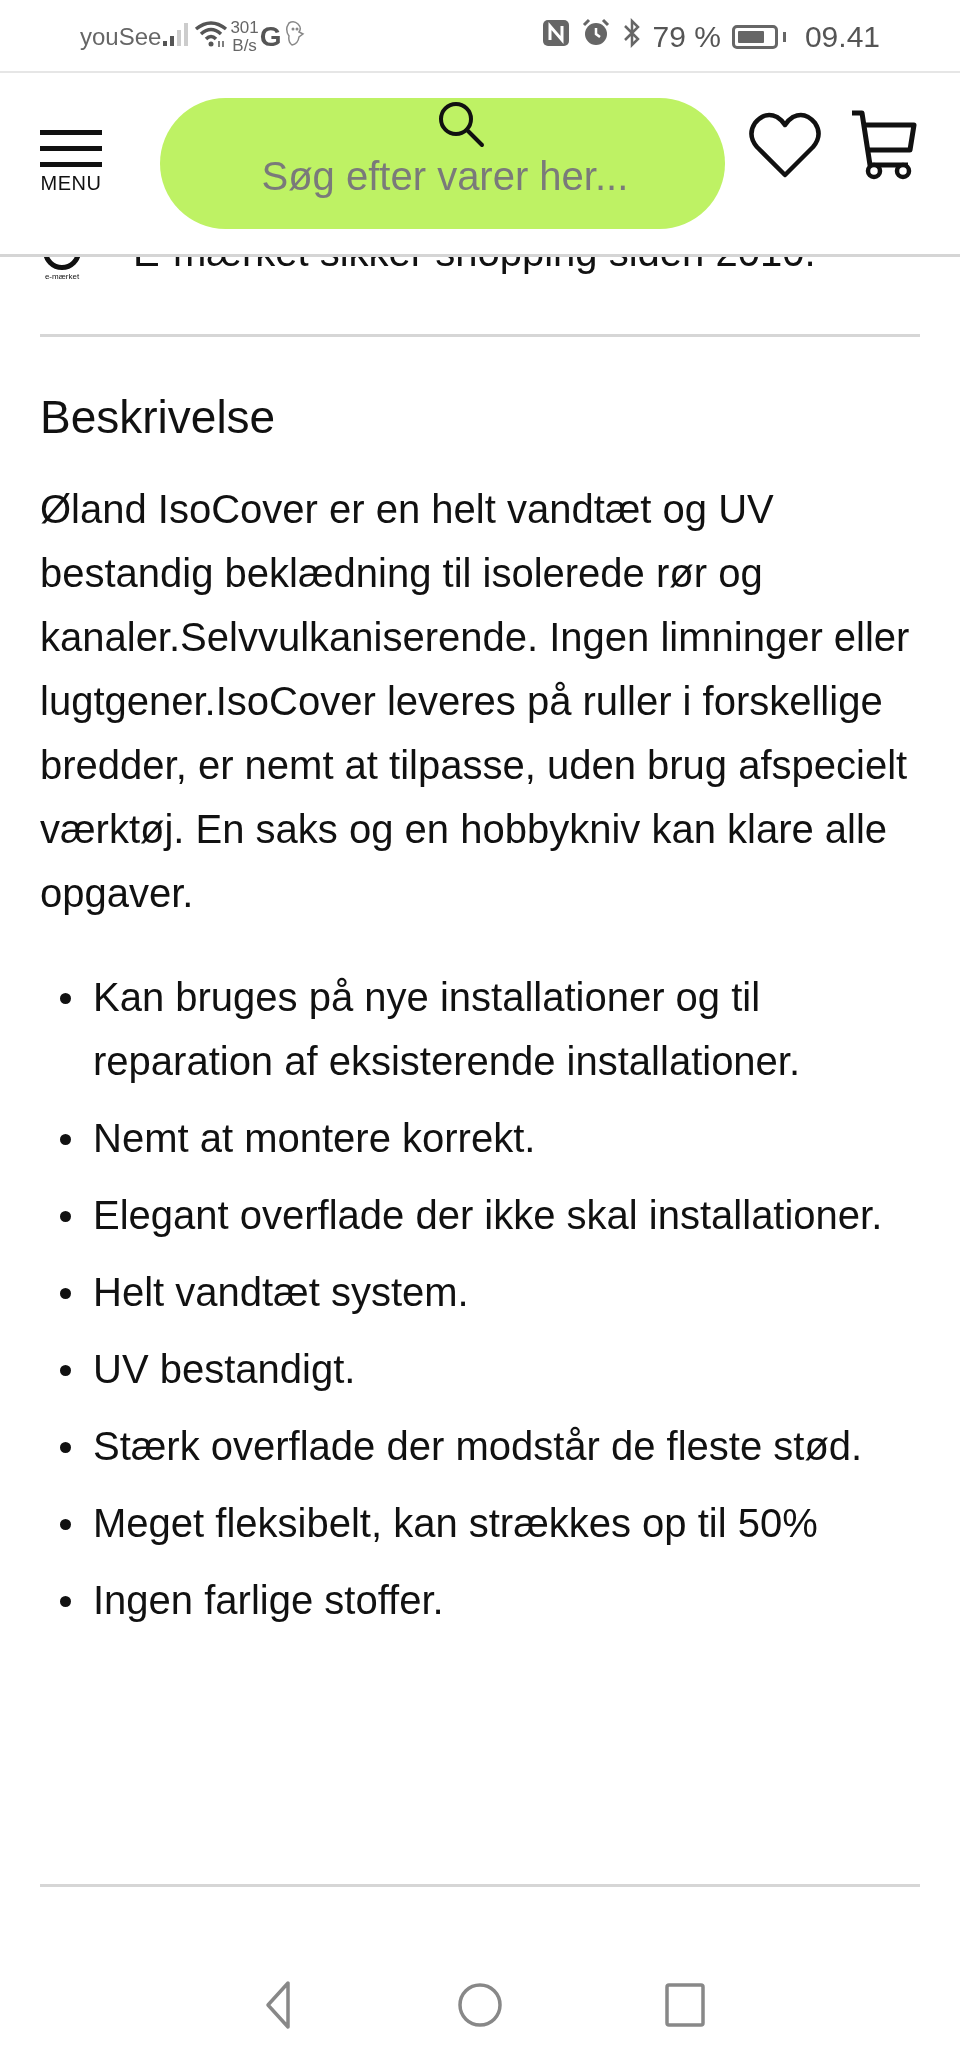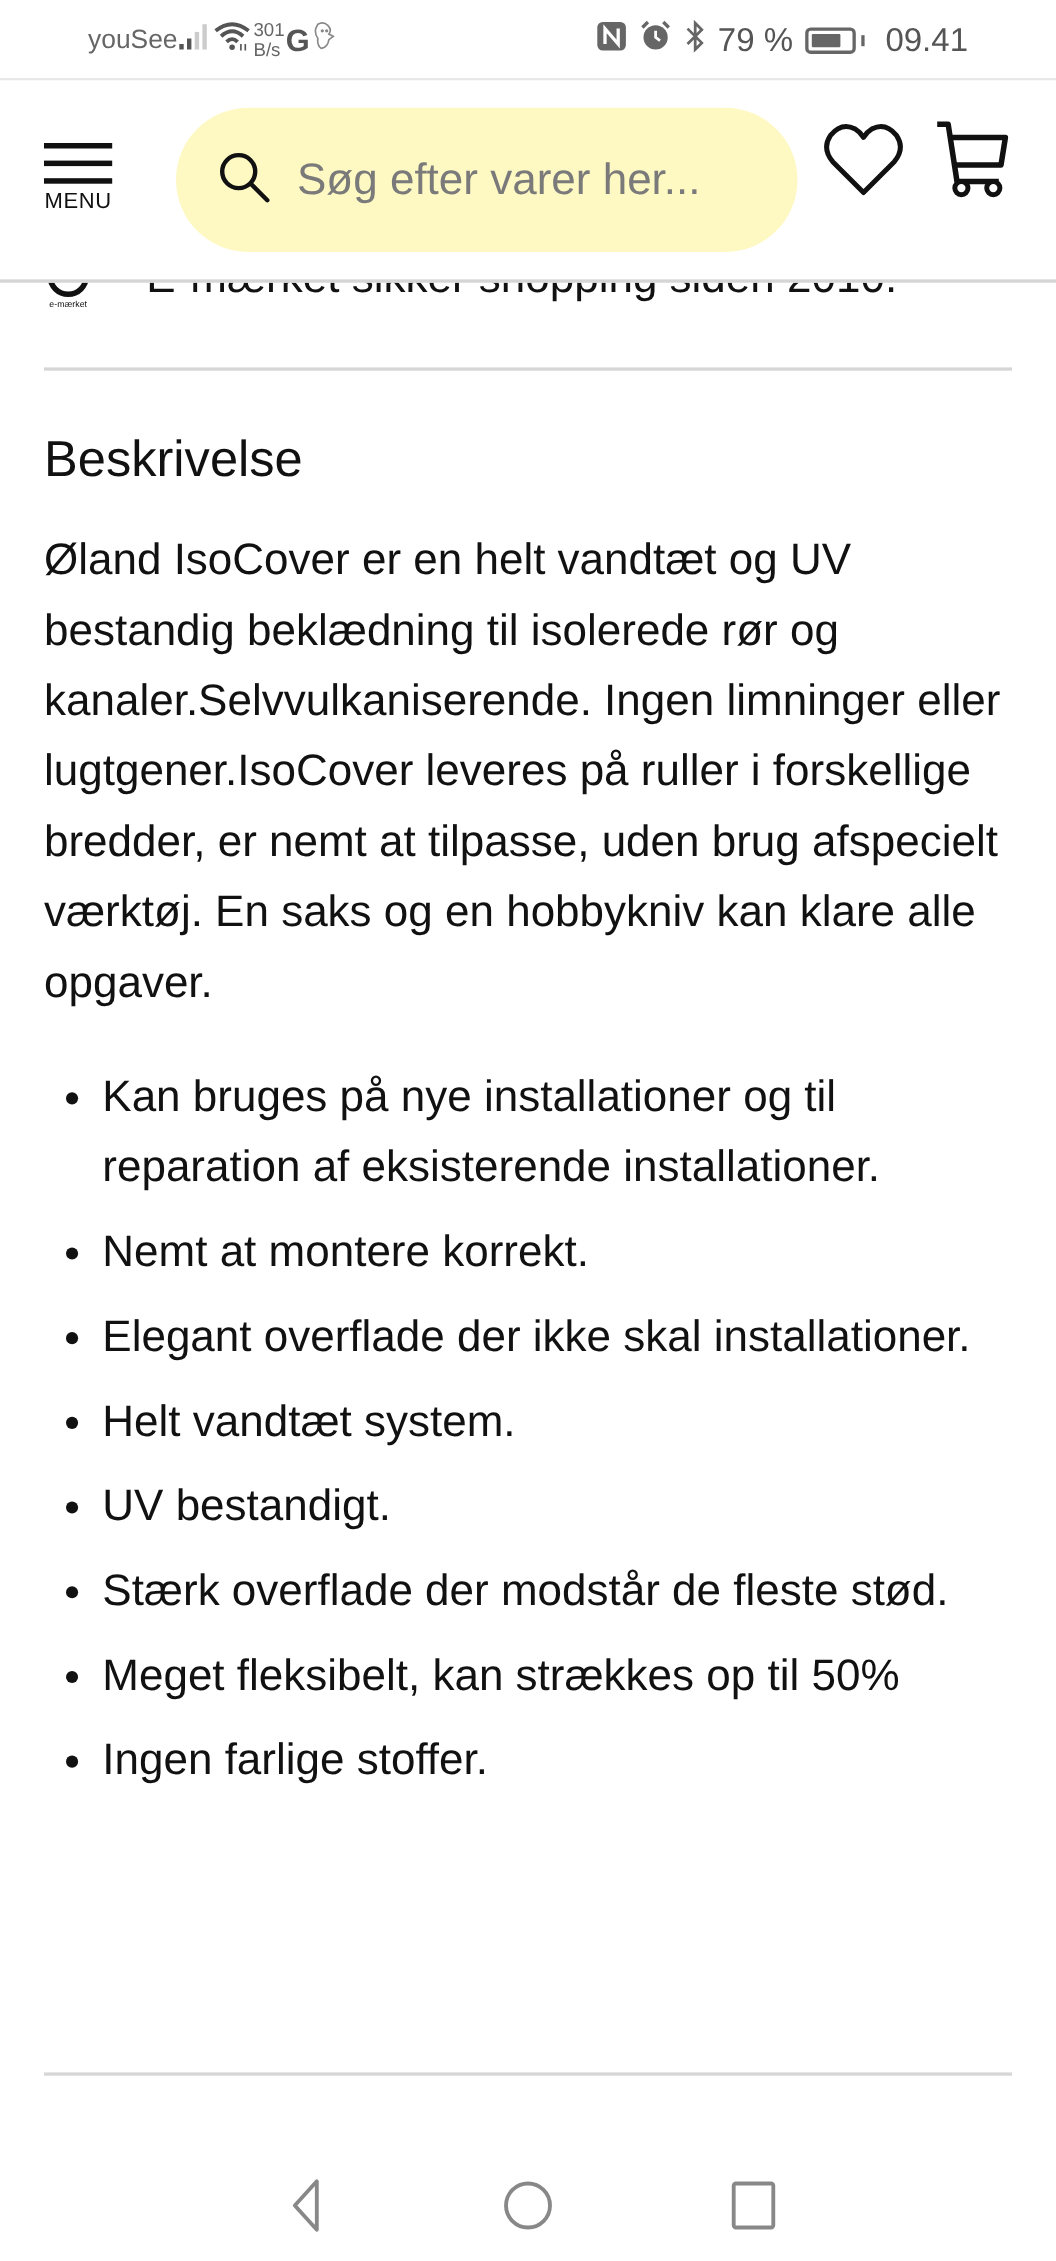--- a/index.html
+++ b/index.html
@@ -3,33 +3,33 @@
 <meta charset="utf-8">
 <style>
   * { box-sizing: border-box; margin: 0; padding: 0; }
   html, body { width: 960px; height: 2055px; background: #ffffff; overflow: hidden; }
   body { position: relative; font-family: "Liberation Sans", "DejaVu Sans", sans-serif; color: #111; }
 
   
   .statusbar { position: absolute; left: 0; top: 0; width: 960px; height: 73px; background: #fff; border-bottom: 2px solid #e6e6e6; }
   .sb-left { position: absolute; left: 80px; top: 0; height: 73px; display: flex; align-items: center; gap: 1px; color: #666; font-size: 24px; }
   .sb-right { position: absolute; right: 80px; top: 0; height: 73px; display: flex; align-items: center; gap: 11px; color: #555; font-size: 30px; }
-  .speed { display: flex; flex-direction: column; font-size: 17px; line-height: 18px; text-align: left; color: #666; }
+  .speed { display: flex; flex-direction: column; font-size: 17px; line-height: 18px; text-align: center; color: #666; }
   .gicon { font-weight: bold; font-size: 28px; color: #555; }
   .bat { width: 46px; height: 24px; border: 3px solid #666; border-radius: 5px; position: relative; padding: 3px; }
   .bat-fill { width: 78%; height: 100%; background: #666; border-radius: 1px; }
   .bat-tip { width: 3px; height: 10px; background: #666; margin-left: -6px; }
 
   
   .header { position: absolute; left: 0; top: 75px; width: 960px; height: 182px; background: #fff; border-bottom: 3px solid #d5d5d5; z-index: 2; }
   .menu-btn { position: absolute; left: 40px; top: 55px; width: 62px; height: 70px; display: flex; flex-direction: column; align-items: center; cursor: pointer; }
   .menu-btn .bar { width: 62px; height: 5px; background: #111; margin-bottom: 11px; }
   .menu-btn .bar:nth-child(3) { margin-bottom: 5px; }
   .menu-label { font-size: 20px; color: #111; letter-spacing: 0.5px; }
-  .search { position: absolute; left: 160px; top: 23px; width: 565px; height: 131px; background: #fef9c3; border-radius: 66px; display: flex; align-items: center; padding-left: 36px; }
+  .search { position: absolute; left: 160px; top: 23px; width: 565px; height: 131px; background: #bef264; border-radius: 66px; display: flex; align-items: center; padding-left: 36px; flex-direction: column; }
   .search input { border: none; background: transparent; outline: none; font-size: 40px; color: #777; margin-left: 22px; width: 420px; font-family: "Liberation Sans", sans-serif; }
   .search input::placeholder { color: #7a7a7a; }
   .icon-btn { position: absolute; top: 30px; width: 80px; height: 80px; cursor: pointer; }
 
   
   .emark-row { position: absolute; left: 0; top: 230px; width: 960px; height: 60px; z-index: 1; }
   .emark-logo { position: absolute; left: 42px; top: 2px; width: 40px; text-align: center; }
   .emark-logo .circle { width: 38px; height: 38px; border: 5px solid #111; border-radius: 50%; margin: 0 auto; }
   .emark-logo .lbl { font-size: 8px; color: #111; margin-top: 2px; display: block; }
   .emark-text { position: absolute; left: 133px; top: 0; font-size: 40px; color: #111; white-space: nowrap; }

